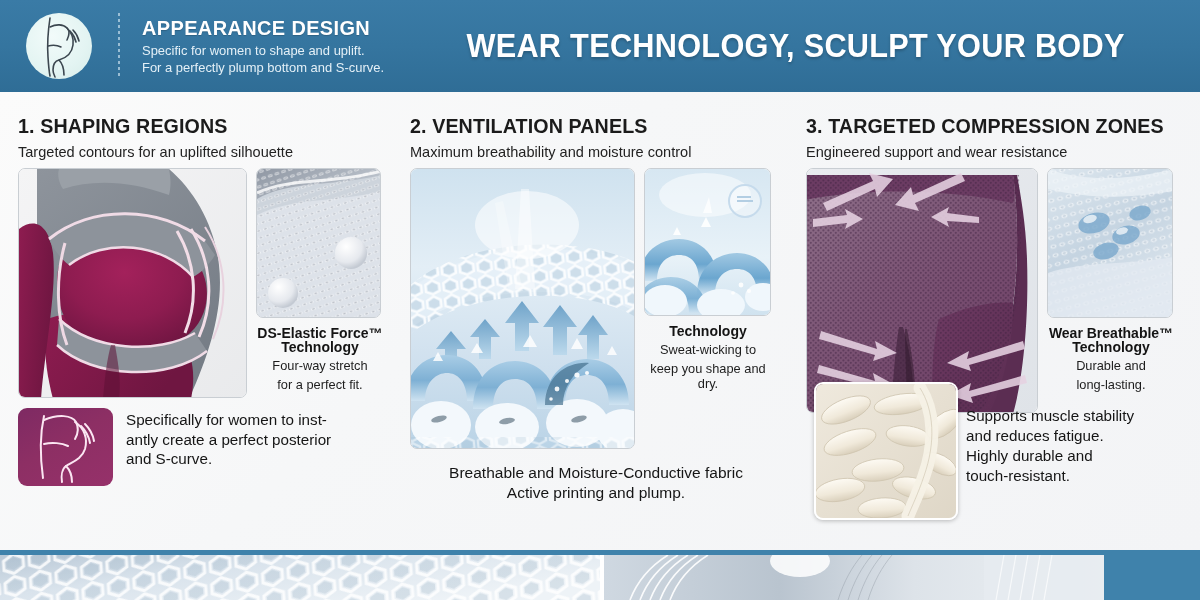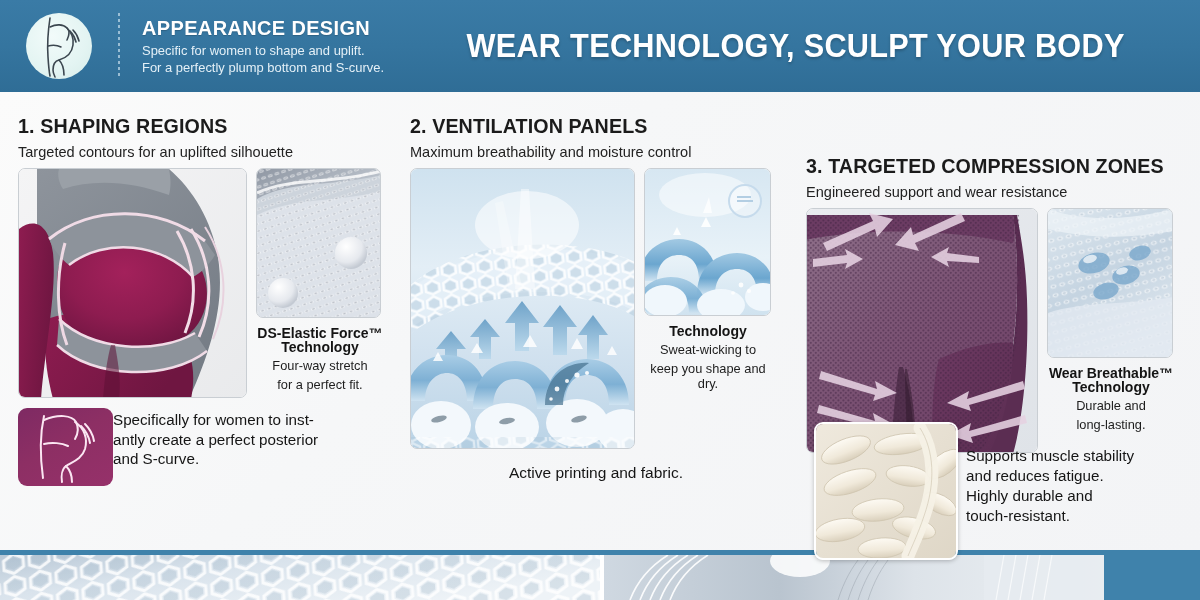--- a/index.html
+++ b/index.html
@@ -52,40 +52,40 @@
 
   
   .content {
     position:absolute; left:0; top:92px; width:1200px; height:458px;
     background: linear-gradient(135deg,#fbfbfb 0%,#f6f7f8 40%,#f3f4f6 100%);
     display:flex;
   }
   .col { position:relative; height:100%; }
   .col1 { width:404px; padding:22px 14px 9px 18px; }
   .col2 { width:396px; padding:22px 10px 0 6px; }
-  .col3 { width:400px; padding:22px 6px 0 6px;margin-top:40px; }
+  .col3 { width:400px; padding:22px 6px 0 6px; }
 
   .col-head { font-size:20.5px; font-weight:bold; color:#1b1b1b; letter-spacing:.1px;
     font-family:"Liberation Sans Narrow","Liberation Sans",sans-serif; transform:scaleX(.96); transform-origin:left center;}
   .col-sub { font-size:15px; color:#222; margin-top:5px; margin-bottom:8px;
     transform:scaleX(.97); transform-origin:left center;}
 
   .row { display:flex; gap:9px; align-items:flex-start; }
 
   
   .frame { border:1px solid #c9ced3; border-radius:7px; overflow:hidden; background:#fff; position:relative; }
 
   
   .c1-main { width:229px; height:230px; }
   .c1-thumb { width:125px; height:150px; }
   .cap { width:128px; text-align:center; margin-top:8px; }
   .cap-t { font-size:14px; font-weight:bold; color:#141414; line-height:14px; }
   .cap-b { font-size:12.8px; color:#1d1d1d; line-height:15px; margin-top:4px; }
 
-  .c1-bottom { display:flex; gap:0; align-items:flex-start; margin-top:10px; }
+  .c1-bottom { display:flex; gap:13px; align-items:flex-start; margin-top:10px; }
   .badge-icon { width:95px; height:78px; border-radius:9px;
     background: linear-gradient(150deg,#7e2a63 0%, #8d2f64 45%, #96316a 100%); position:relative; overflow:hidden;}
   .c1-note { font-size:15.5px; line-height:19.5px; color:#151515; padding-top:2px; transform:scaleX(.98); transform-origin:left center;}
 
   
   .c2-main { width:225px; height:281px; }
   .c2-thumb { width:127px; height:148px; }
   .c2-bottom { font-size:15.5px; line-height:20px; color:#151515; text-align:center; margin-top:14px; width:372px; }
 
   
@@ -390,21 +390,22 @@
           </div>
           <div class="cap">
             <div class="cap-t">Technology</div>
             <div class="cap-b">Sweat-wicking to</div>
             <div class="cap-b">keep you shape and dry.</div>
           </div>
         </div>
       </div>
 
       <div class="c2-bottom">
-        <div>Active printing and fabric.</div>
+        <div>Breathable and Moisture-Conductive fabric</div>
+        <div>Active printing and plump.</div>
       </div>
     </div>
 
     <div class="col col3">
       <div class="col-head">3. TARGETED COMPRESSION ZONES</div>
       <div class="col-sub">Engineered support and wear resistance</div>
 
       <div class="row c3-stack">
 
         <div class="frame c3-main">

